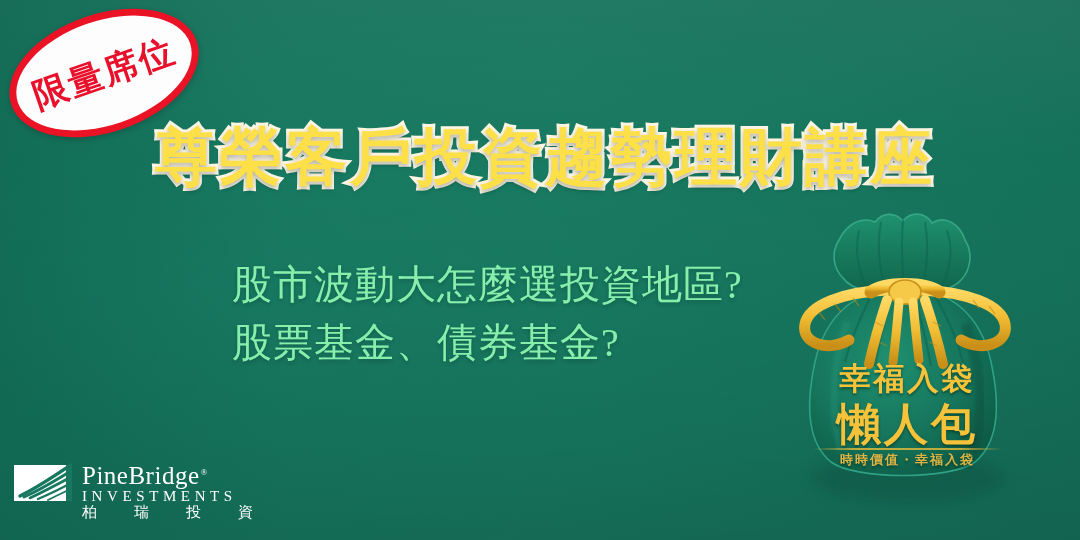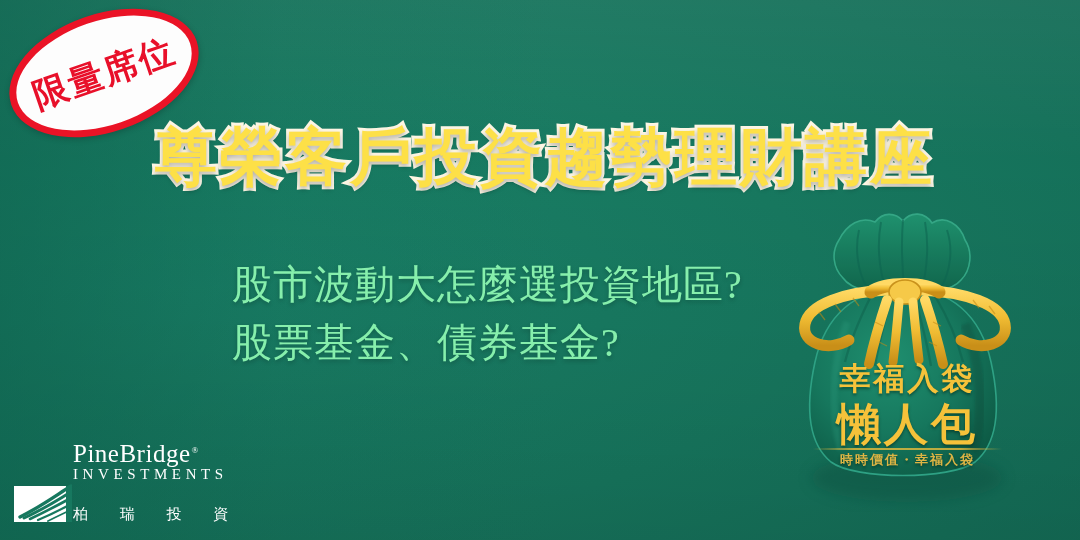--- a/index.html
+++ b/index.html
@@ -123,21 +123,21 @@
   }
   .bag-text.l3{
     top:239px; font-size:13px; letter-spacing:2px;
     color:#e7b944; font-weight:700; opacity:.95;
   }
 
   
   .logo{
     position:absolute;
     left:14px; bottom:16px;
-    display:flex; align-items:flex-end; gap:1px;
+    display:flex; align-items:flex-start; gap:10px;
   }
   .logo-mark{
     width:58px; height:40px;
     flex:0 0 auto;
   }
   .logo-mark svg{ display:block; width:100%; height:100%; }
   .logo-words{
     display:flex; flex-direction:column; gap:1px;
   }
   .logo-name{
@@ -157,26 +157,25 @@
   .logo-tag{
     color:#ffffff;
     font-family:"Liberation Serif","DejaVu Serif",serif;
     font-size:15px;
     letter-spacing:4.6px;
     line-height:1;
     white-space:nowrap;
   }
   .logo-cn{
     color:#ffffff;
-    font-family:Liberation Serif, serif;
+    font-family:Liberation Mono, monospace;
     font-size:15px;
     letter-spacing:14px;
     line-height:1.25;
     white-space:nowrap;
-    margin-top:22px;
   }
 </style>
 </head>
 <body>
 
 <div class="banner">
 
   <div class="bg-base"></div>
 
   <svg class="bg-leaf" viewBox="0 0 1080 540" preserveAspectRatio="none" aria-hidden="true">

